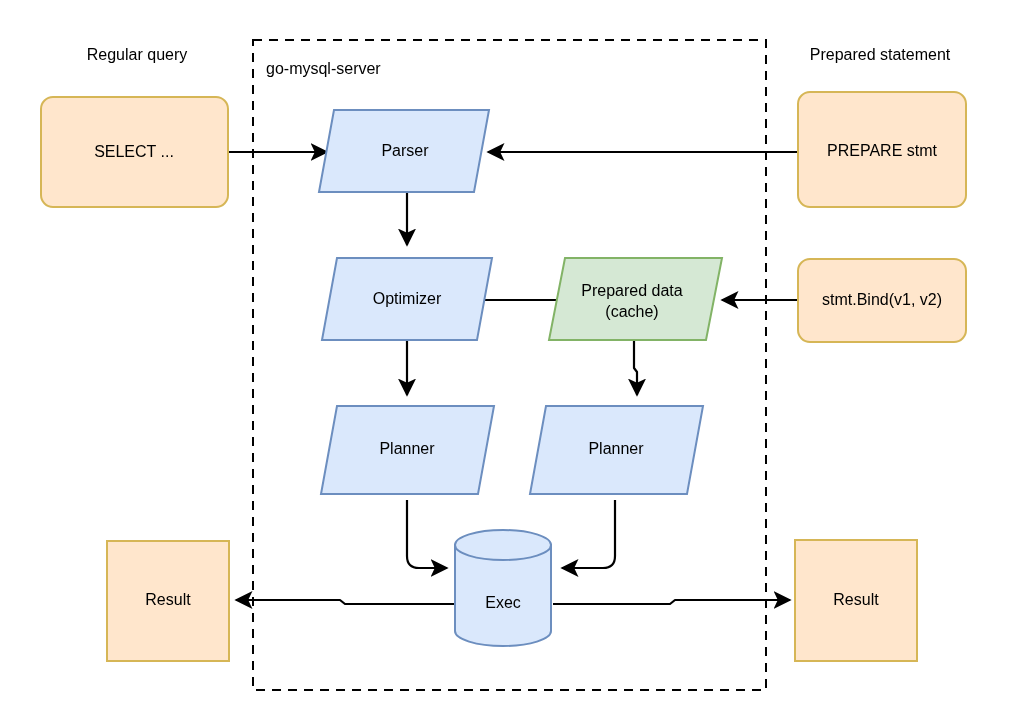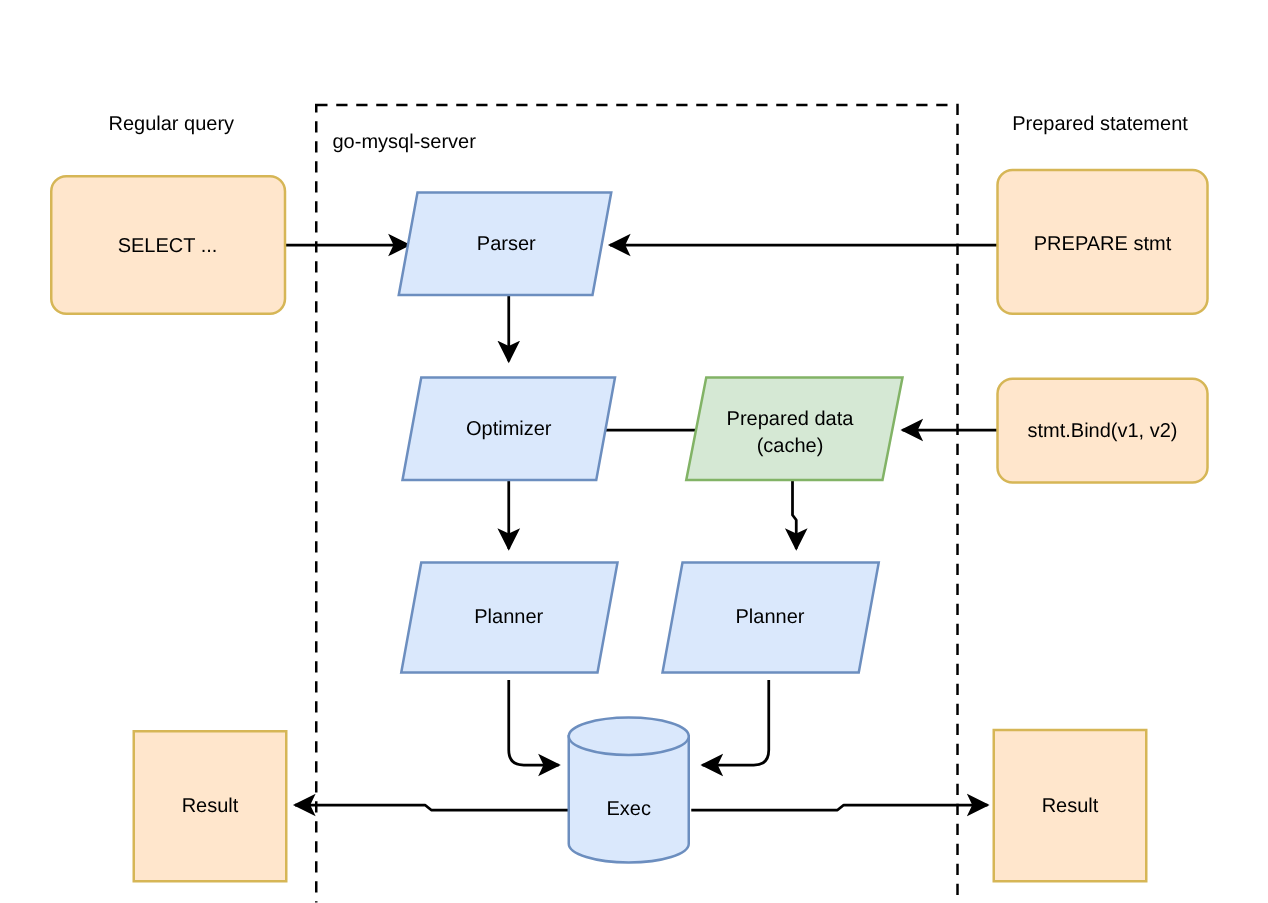--- a/index.html
+++ b/index.html
@@ -10,21 +10,20 @@
   body {
     width: 1014px;
     height: 722px;
     font-family: "Liberation Sans", sans-serif;
     overflow: hidden;
   }
   #diagram-root {
     position: relative;
     width: 1014px;
     height: 618px;
-    margin-top: 44px;
   }
   svg#flow {
     display: block;
     width: 1014px;
     height: 722px;
   }
   .shape-label {
     font-family: "Liberation Sans", sans-serif;
     font-size: 16px;
     fill: #000000;

